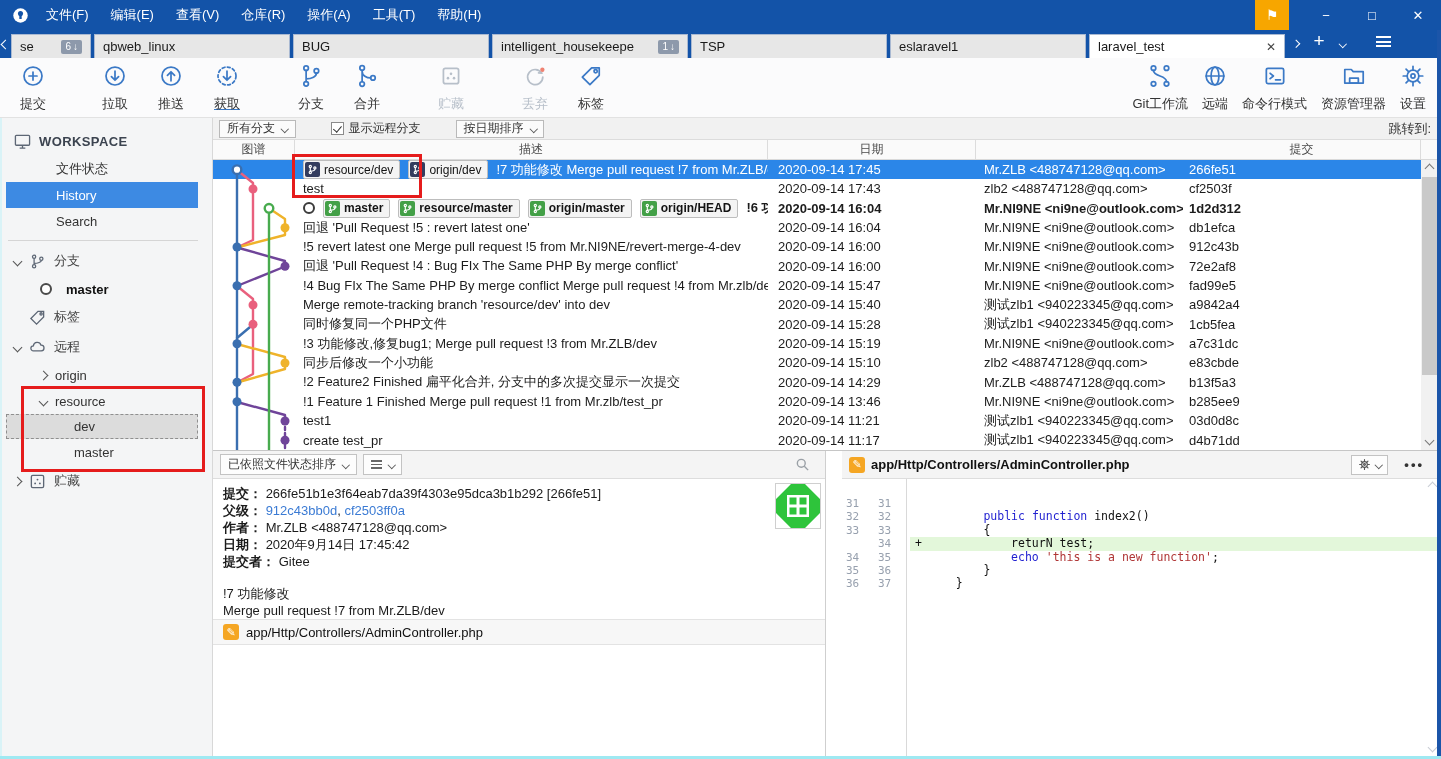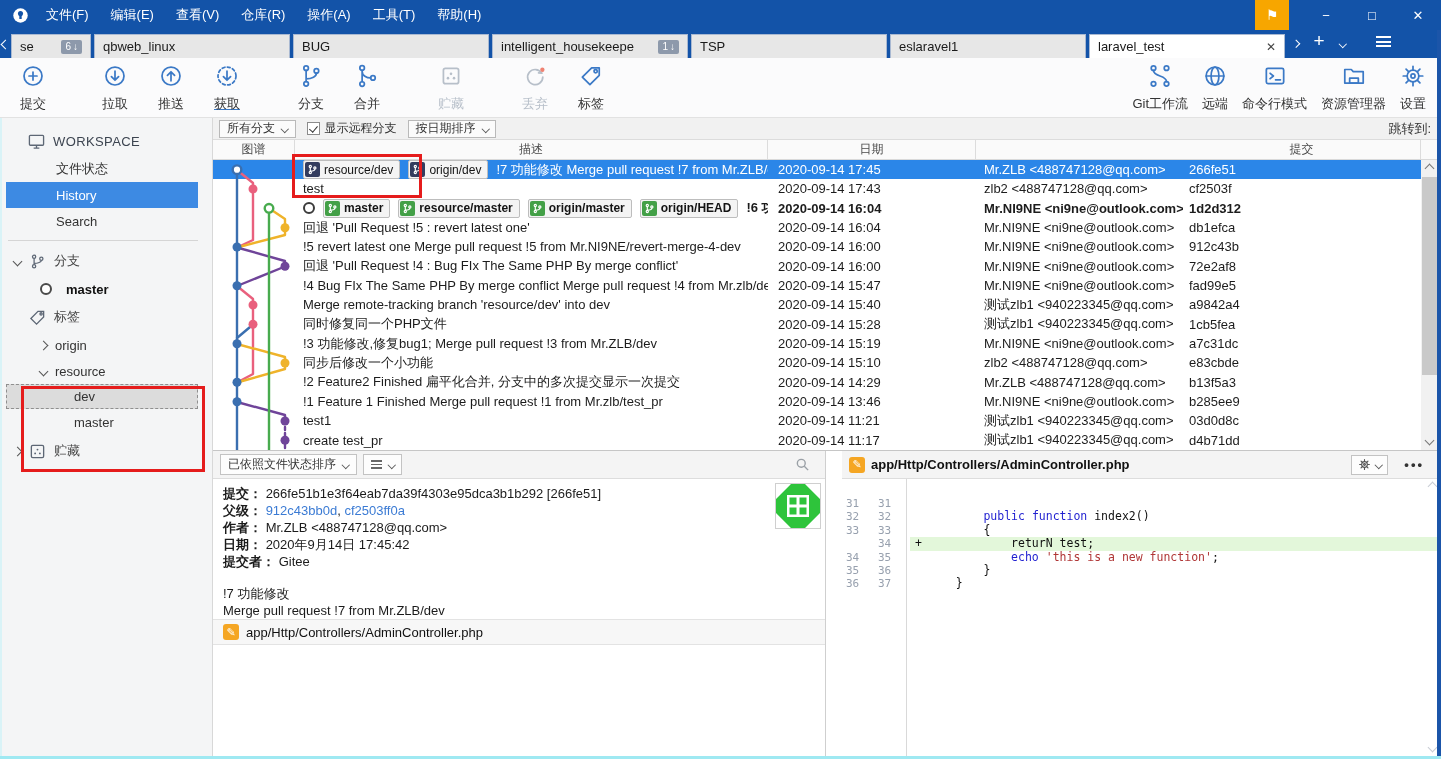--- a/index.html
+++ b/index.html
@@ -39,34 +39,34 @@
   .tbtn{width:54px;display:flex;flex-direction:column;align-items:center;gap:2px;color:#3b79c6;flex:none;}
   .tbtn .lbl{color:#333;font-size:13px;white-space:nowrap;}
   .tbtn.disabled{color:#b7bfc9;}
   .tbtn.disabled .lbl{color:#b7bfc9;}
   .tbtn.wide{width:auto;padding:0 7px;}
   #tb-right{margin-left:auto;display:flex;margin-right:8px;}
   
   #main{display:flex;height:641px;}
   #sidebar{width:213px;flex:none;background:#f4f5f6;border-right:1px solid #d8d8d8;box-sizing:border-box;padding-top:8px;font-size:13px;color:#333;}
   .sb-row{display:flex;align-items:center;margin-right:14px;}
-  .sb-header{height:30px;padding-left:28px;gap:8px;font-weight:normal;font-size:13px;color:#3c4450;letter-spacing:.4px;}
+  .sb-header{height:30px;padding-left:14px;gap:8px;font-weight:bold;font-size:13px;color:#3c4450;letter-spacing:.4px;}
   .sb-item{height:26px;padding-left:56px;}
   .sb-top{height:30px;padding-left:14px;gap:8px;color:#444;}
   .sb-sub{height:26px;padding-left:40px;gap:8px;}
   .sb-sub2{height:27px;padding-left:74px;}
   .sb-row.b{font-weight:bold;color:#111;}
   .sb-row.sel-blue{background:#3d8ae3;color:#fff;margin-left:6px;padding-left:50px;}
   .sb-row.sel-gray{background:#dcdcdc;border:1px dashed #8f8f8f;margin-left:6px;padding-left:67px;height:25px;box-sizing:border-box;}
   .sb-div{height:1px;background:#d5d5d5;margin:6px 14px 5px 8px;}
   .sb-ic{display:flex;align-items:center;}
   .sb-ring{width:8px;height:8px;border:2.4px solid #4a4a4a;border-radius:50%;background:#fff;flex:none;margin-right:6px;}
   
   #content{flex:1;display:flex;flex-direction:column;position:relative;}
-  #filterbar{height:22px;background:#f1f1f1;border-bottom:1px solid #dcdcdc;display:flex;align-items:center;padding:0 6px;box-sizing:border-box;font-size:12px;color:#333;}
+  #filterbar{height:22px;background:#f1f1f1;border-bottom:1px solid #dcdcdc;display:flex;align-items:center;padding:0 6px;box-sizing:border-box;font-size:12px;color:#333;gap:24px;}
   .fpill{height:18px;border:1px solid #b9b9b9;background:#fbfbfb;display:flex;align-items:center;padding:0 7px;gap:7px;box-sizing:border-box;}
   .cbxwrap{display:flex;align-items:center;gap:5px;margin-left:11px;}
   .cbx{width:13px;height:13px;border:1px solid #8b8b8b;background:#fff;position:relative;box-sizing:border-box;}
   .cbx::after{content:"";position:absolute;left:3.5px;top:0.5px;width:3.5px;height:7px;border-right:1.7px solid #333;border-bottom:1.7px solid #333;transform:rotate(40deg);}
   .sortpill{margin-left:11px;}
   .jump{margin-left:auto;margin-right:4px;font-size:13px;color:#333;}
   
   #thead{height:20px;display:flex;background:#fafafa;border-bottom:1px solid #d9d9d9;font-size:12px;color:#4a4a4a;box-sizing:border-box;}
   #thead .hc{display:flex;align-items:center;justify-content:center;border-right:1px solid #dcdcdc;box-sizing:border-box;}
   #thead .hc:last-child{border-right:none;}
@@ -354,20 +354,29 @@
         </div>
         <div class="sb-row sb-top">
           <span class="chev down" style="border-color: rgb(85, 85, 85); visibility: hidden;"></span>
           <span class="sb-ic">
             <svg viewBox="0 0 18 18" width="17" height="17" fill="none" stroke="#5d6775" stroke-width="1.4">
               <path d="M9.5 2.5h6v6l-7.5 7.5-6-6z"></path>
               <circle cx="12.8" cy="5.2" r="1.2"></circle>
             </svg>
           </span>
           <span>标签</span>
+        </div>
+        <div class="sb-row sb-top">
+          <span class="chev down" style="border-color: rgb(85, 85, 85);"></span>
+          <span class="sb-ic">
+            <svg viewBox="0 0 20 20" width="17" height="17" fill="none" stroke="#5d6775" stroke-width="1.5">
+              <path d="M5.2 14a3 3 0 0 1 0-6 4.5 4.5 0 0 1 8.8-.8A3 3 0 0 1 14.5 14Z"></path>
+            </svg>
+          </span>
+          <span>远程</span>
         </div>
         <div class="sb-row sb-sub">
           <span class="chev right" style="border-color: rgb(85, 85, 85);"></span>
           <span>origin</span>
         </div>
         <div class="sb-row sb-sub">
           <span class="chev down" style="border-color: rgb(85, 85, 85);"></span>
           <span>resource</span>
         </div>
         <div class="sb-row sb-sub2 sel-gray">

